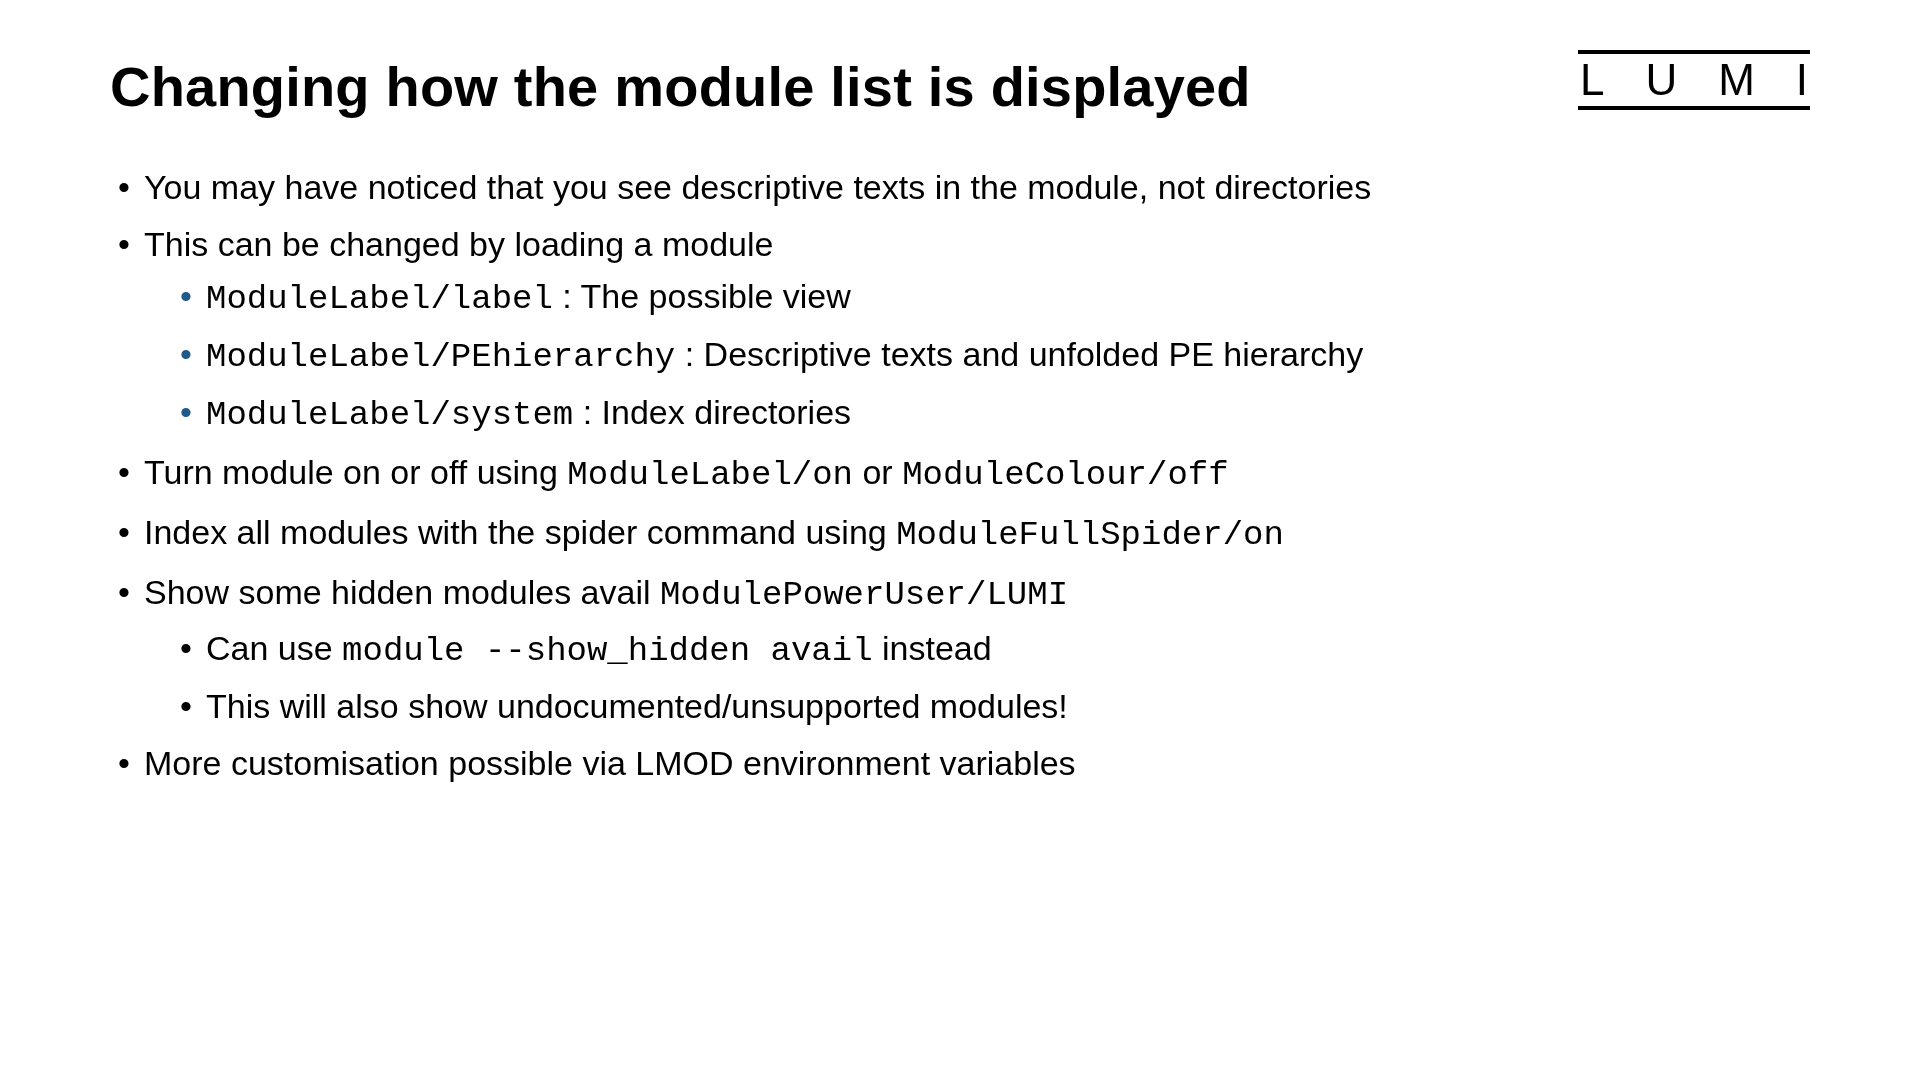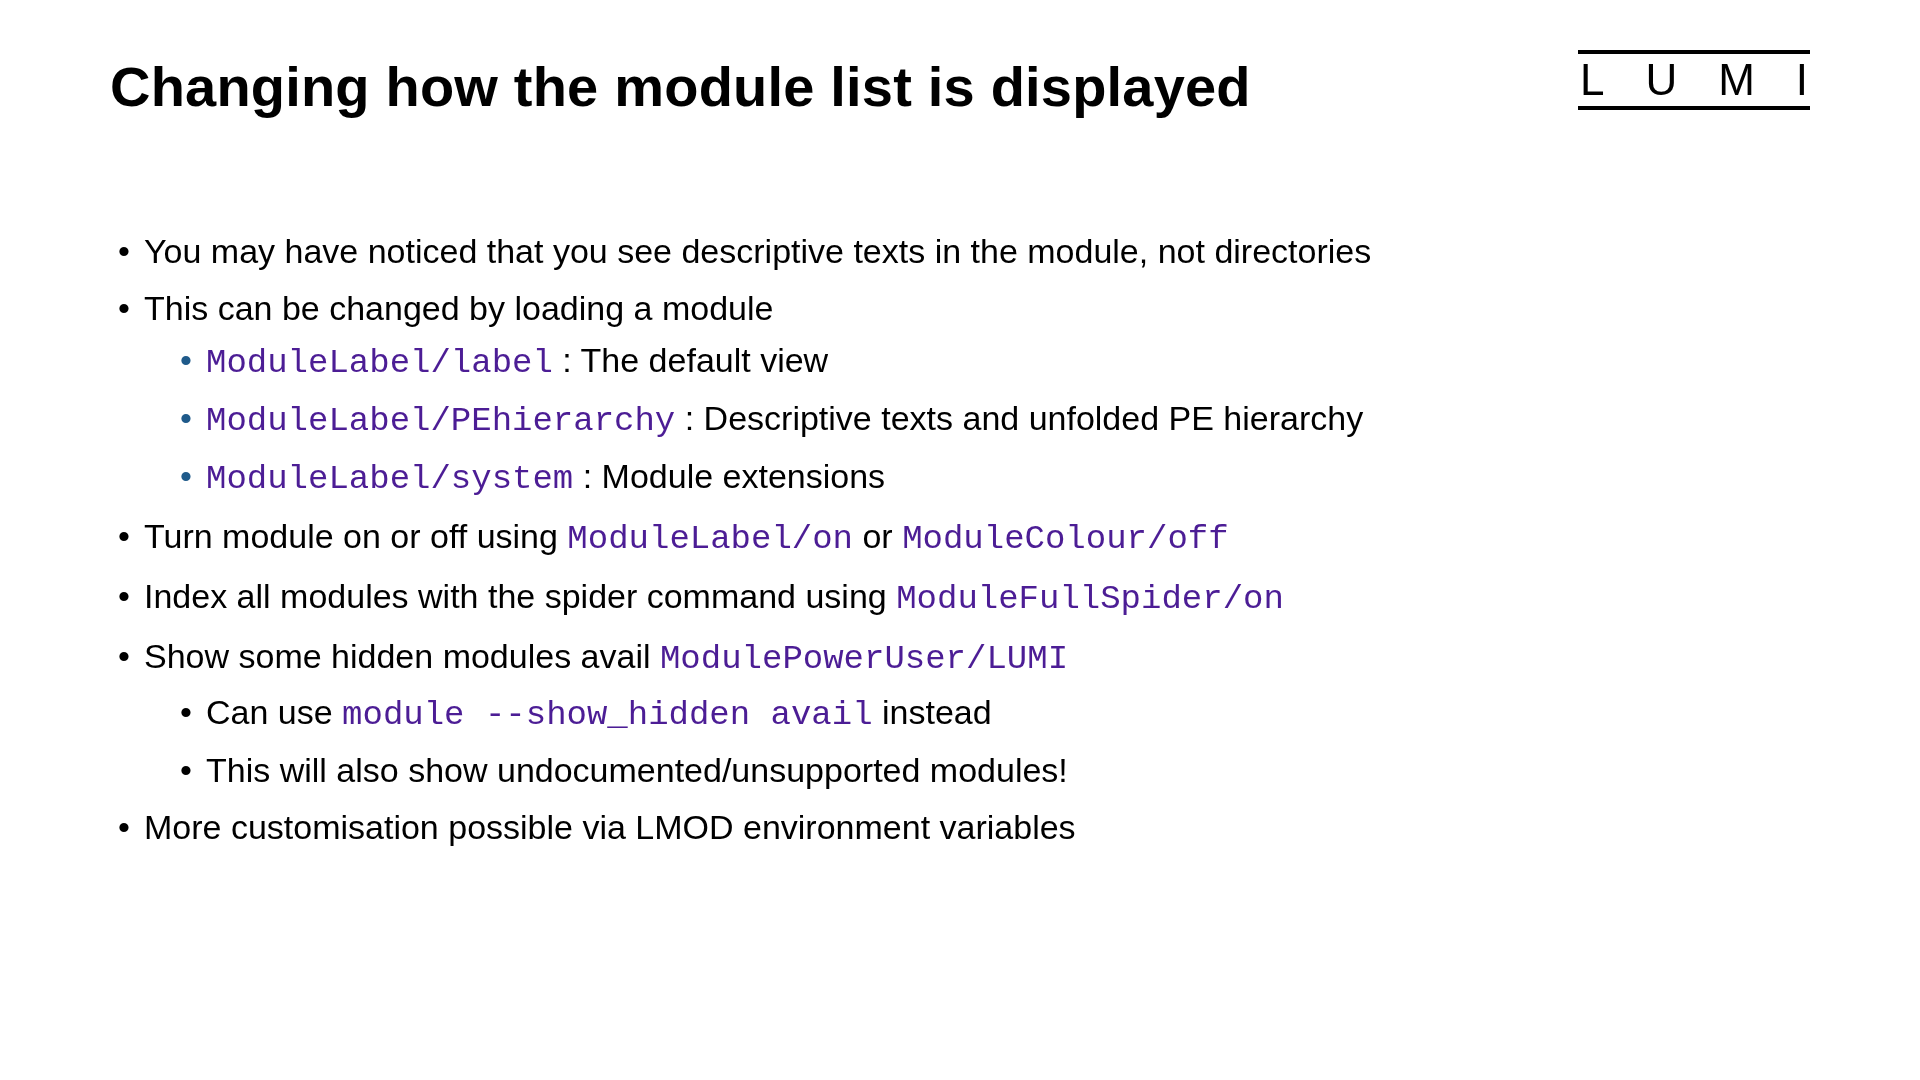--- a/index.html
+++ b/index.html
@@ -4,29 +4,29 @@
 <style>
   * { margin: 0; padding: 0; box-sizing: border-box; }
   html, body { width: 1920px; height: 1080px; background: #fff; font-family: "Segoe UI", "Helvetica Neue", Arial, sans-serif; color: #000; }
   .slide { width: 1920px; height: 904px; padding: 56px 110px 60px 110px; position: relative; }
   .header { display: flex; align-items: flex-start; justify-content: space-between; }
   .title { font-size: 56px; font-weight: 700; line-height: 1.1; letter-spacing: 0.2px; }
   .logo { margin-top: -6px; }
   .logo .bar { width: 232px; height: 4px; background: #000; }
   .logo .letters { display: flex; justify-content: space-between; width: 232px; padding: 4px 2px; }
   .logo .letters span { font-family: "Arial", sans-serif; font-weight: 400; font-size: 44px; line-height: 1; letter-spacing: 0; }
-  .body { margin-top: 110px; font-size: 34px; line-height: 1.38; }
+  .body { margin-top: 46px; font-size: 34px; line-height: 1.38; }
   ul.lvl1 { list-style: none; padding-left: 34px; }
   ul.lvl1 > li { position: relative; padding-left: 0; margin-bottom: 10px; }
   ul.lvl1 > li::before { content: "•"; position: absolute; left: -26px; top: 0; color: #000; font-size: 34px; }
   ul.lvl2 { list-style: none; padding-left: 62px; margin-top: 6px; }
   ul.lvl2 > li { position: relative; margin-bottom: 8px; }
   ul.lvl2 > li::before { content: "•"; position: absolute; left: -26px; top: 0; color: #1f5a8a; font-size: 34px; }
   ul.lvl2.black > li::before { color: #000; }
-  .code { font-family: "Consolas", "Menlo", "Courier New", monospace; color: #4c1d95; }
+  .code { font-family: "Consolas", "Menlo", "Courier New", monospace; color: #000000; }
 </style>
 </head>
 <body>
 
 <div class="slide">
   <div class="header">
     <h1 class="title">Changing how the module list is displayed</h1>
     <div class="logo">
       <div class="bar"></div>
       <div class="letters">
@@ -39,23 +39,23 @@
     </div>
   </div>
 
   <div class="body">
     <ul class="lvl1">
       <li><span>You may have noticed that you see descriptive texts in the module, not directories</span></li>
 
       <li>
         <span>This can be changed by loading a module</span>
         <ul class="lvl2">
-          <li><span class="code">ModuleLabel/label</span><span> : The default view</span></li>
+          <li><span class="code">ModuleLabel/label</span><span> : The possible view</span></li>
           <li><span class="code">ModuleLabel/PEhierarchy</span><span> : Descriptive texts and unfolded PE hierarchy</span></li>
-          <li><span class="code">ModuleLabel/system</span><span> : Module extensions</span></li>
+          <li><span class="code">ModuleLabel/system</span><span> : Index directories</span></li>
         </ul>
       </li>
 
       <li><span>Turn module on or off using </span><span class="code">ModuleLabel/on</span><span> or </span><span class="code">ModuleColour/off</span></li>
 
 
       <li><span>Index all modules with the spider command using </span><span class="code">ModuleFullSpider/on</span></li>
 
       <li>
         <span>Show some hidden modules avail </span><span class="code">ModulePowerUser/LUMI</span>

